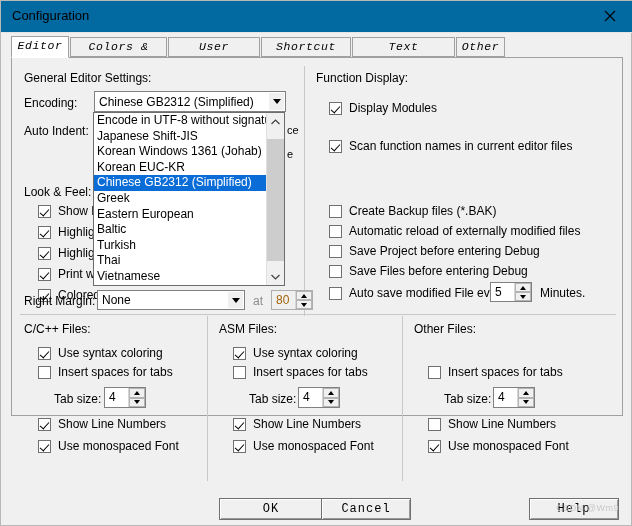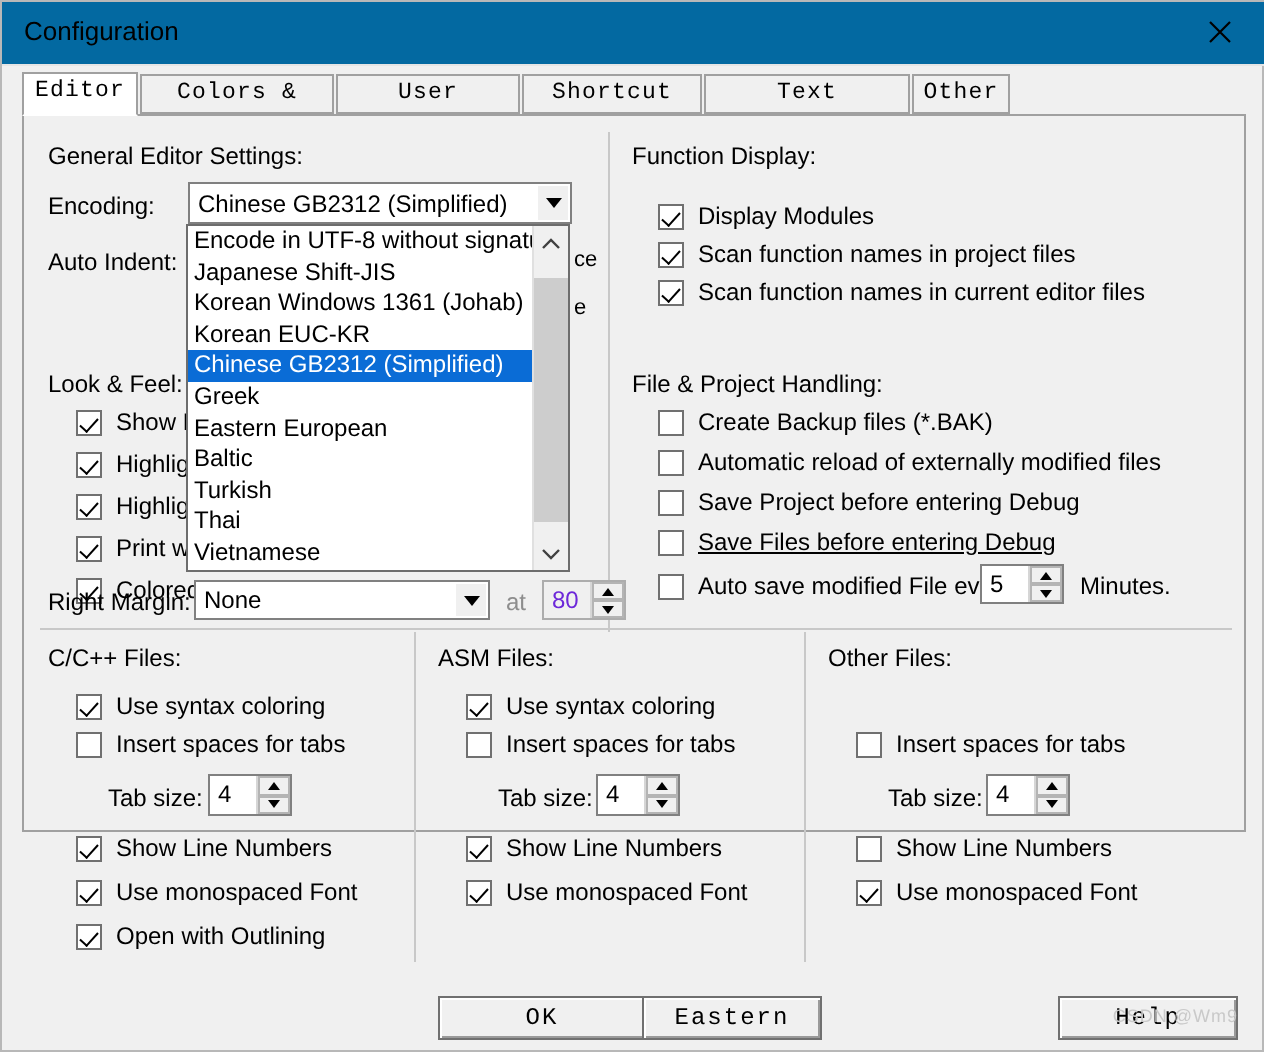--- a/index.html
+++ b/index.html
@@ -45,21 +45,21 @@
     display: flex;
     align-items: center;
     justify-content: center;
     cursor: default;
   }
   #close-button svg { display: block; }
   
   #tabstrip {
     position: absolute;
     left: 10px; top: 36px;
-    width: 612px; height: 15px;
+    width: 612px; height: 15px; font-style: italic;
   }
   .tab {
     position: absolute;
     top: 0;
     height: 20px;
     background: #f0f0f0;
     border: 1px solid #a0a0a0;
     box-sizing: border-box;
     font-family: "Liberation Mono", monospace;
     font-size: 11.5px;
@@ -176,21 +176,21 @@
     cursor: default;
   }
   .spin.disabled { background: #f0f0f0; border-color: #adadad; }
   .spin .sval {
     flex: 1 1 auto;
     padding-left: 4px;
     font-size: 12px;
     color: #000;
     line-height: 18px;
   }
-  .spin.disabled .sval { color: #6d28d9; }
+  .spin.disabled .sval { color: #a16207; }
   .spin .sbtns {
     width: 16px;
     flex: 0 0 auto;
     display: flex;
     flex-direction: column;
     border-left: 1px solid #d6d6d6;
   }
   .spin .sbtn {
     flex: 1 1 50%;
     background: #f0f0f0;
@@ -387,44 +387,39 @@
         <div class="sbtn down"></div>
       </div>
     </div>
 
     <div class="lbl" style="left:304px; top:13px;">Function Display:</div>
 
     <div class="cb" style="left:317px; top:43px;">
       <span class="box checked"></span>
       <span class="txt">Display Modules</span>
     </div>
-    <div class="cb" style="left:317px; top:62px;">
-      <span class="box checked"></span>
-      <span class="txt">Scan function names in project files</span>
-    </div>
     <div class="cb" style="left:317px; top:81px;">
       <span class="box checked"></span>
       <span class="txt">Scan function names in current editor files</span>
     </div>
 
-    <div class="lbl" style="left:304px; top:127px;">File &amp; Project Handling:</div>
 
     <div class="cb" style="left:317px; top:146px;">
       <span class="box"></span>
       <span class="txt">Create Backup files (*.BAK)</span>
     </div>
     <div class="cb" style="left:317px; top:166px;">
       <span class="box"></span>
       <span class="txt">Automatic reload of externally modified files</span>
     </div>
     <div class="cb" style="left:317px; top:186px;">
       <span class="box"></span>
       <span class="txt">Save Project before entering Debug</span>
     </div>
-    <div class="cb" style="left:317px; top:206px;text-decoration:underline;">
+    <div class="cb" style="left:317px; top:206px;">
       <span class="box"></span>
       <span class="txt">Save Files before entering Debug</span>
     </div>
     <div class="cb" style="left:317px; top:228px;">
       <span class="box"></span>
       <span class="txt">Auto save modified File every</span>
     </div>
     <div class="spin" style="left:478px; top:224px; width:42px; height:20px;">
       <div class="sval">5</div>
       <div class="sbtns">
@@ -451,24 +446,20 @@
         <div class="sbtn down"></div>
       </div>
     </div>
     <div class="cb" style="left:26px; top:359px;">
       <span class="box checked"></span>
       <span class="txt">Show Line Numbers</span>
     </div>
     <div class="cb" style="left:26px; top:381px;">
       <span class="box checked"></span>
       <span class="txt">Use monospaced Font</span>
-    </div>
-    <div class="cb" style="left:26px; top:403px;">
-      <span class="box checked"></span>
-      <span class="txt">Open with Outlining</span>
     </div>
 
     <div class="lbl" style="left:207px; top:264px;">ASM Files:</div>
     <div class="cb" style="left:221px; top:288px;">
       <span class="box checked"></span>
       <span class="txt">Use syntax coloring</span>
     </div>
     <div class="cb" style="left:221px; top:307px;">
       <span class="box"></span>
       <span class="txt">Insert spaces for tabs</span>
@@ -541,21 +532,21 @@
             <path d="M0.5 1 L4.5 5 L8.5 1" stroke="#404040" stroke-width="1.2" fill="none"></path>
           </svg>
       </div>
     </div>
   </div>
 
   <div class="btn" style="left:218px; top:497px; width:104px; height:22px;">
     <span>OK</span>
   </div>
   <div class="btn" style="left:320px; top:497px; width:90px; height:22px;">
-    <span>Eastern</span>
+    <span>Cancel</span>
   </div>
   <div class="btn" style="left:528px; top:497px; width:90px; height:22px;">
     <span>Help</span>
   </div>
 
   <div id="watermark">
     <span>CSDN</span><span class="wm2">@Wm9</span>
   </div>
 
 </div>

